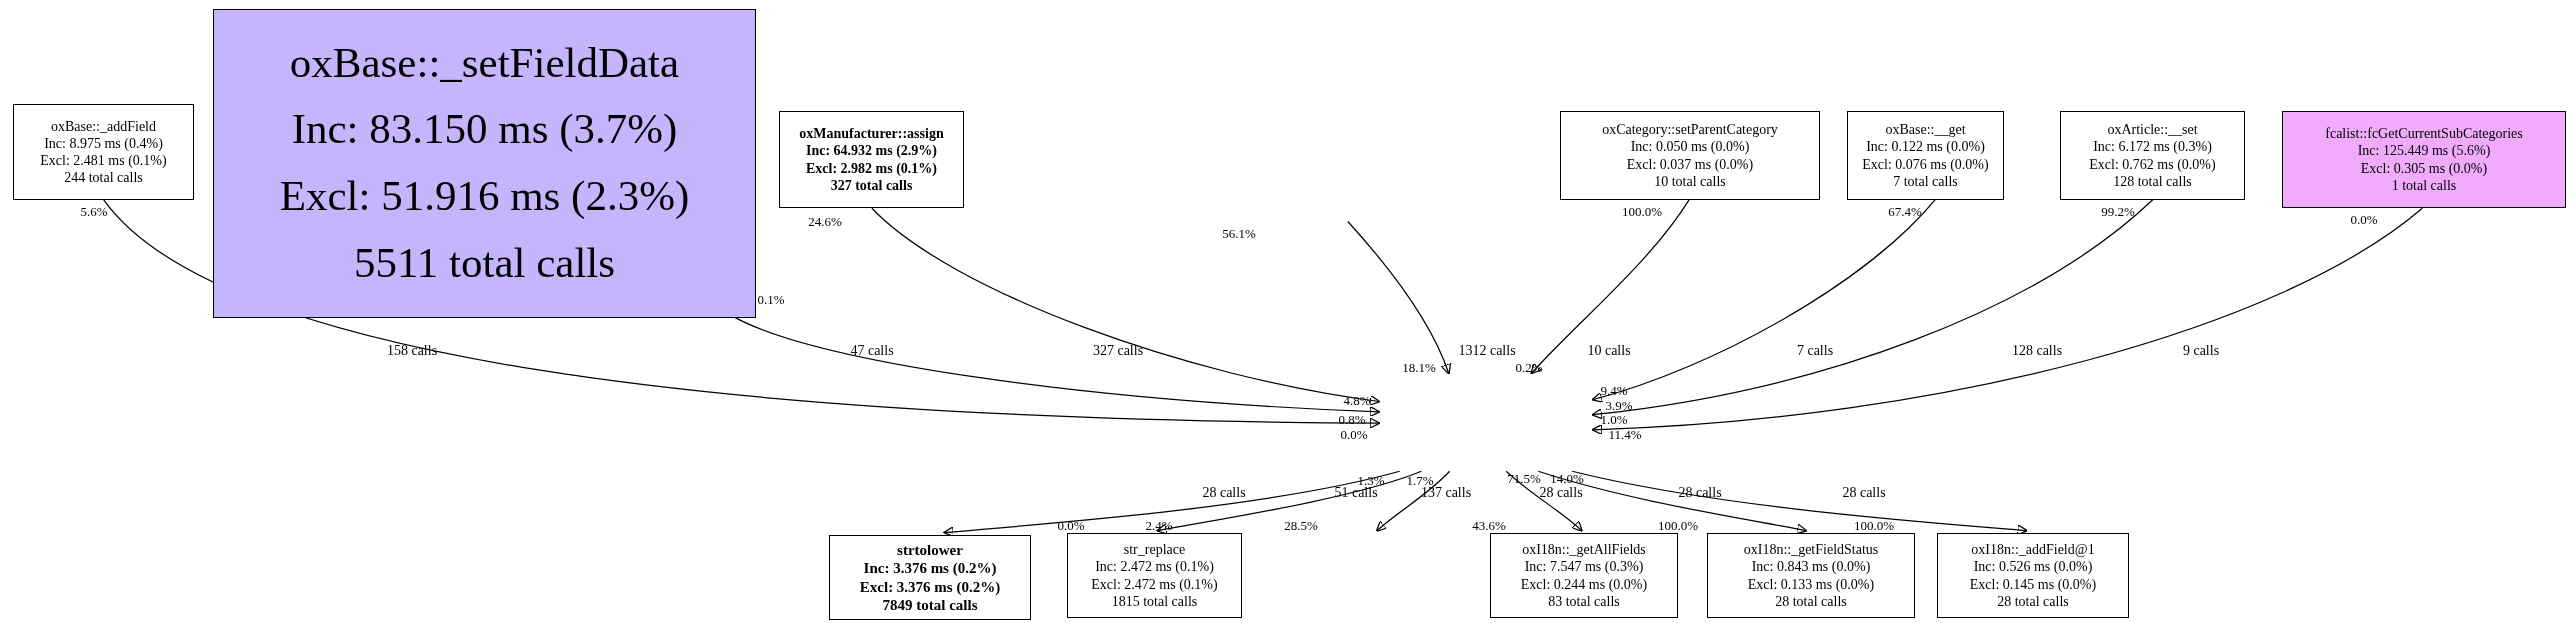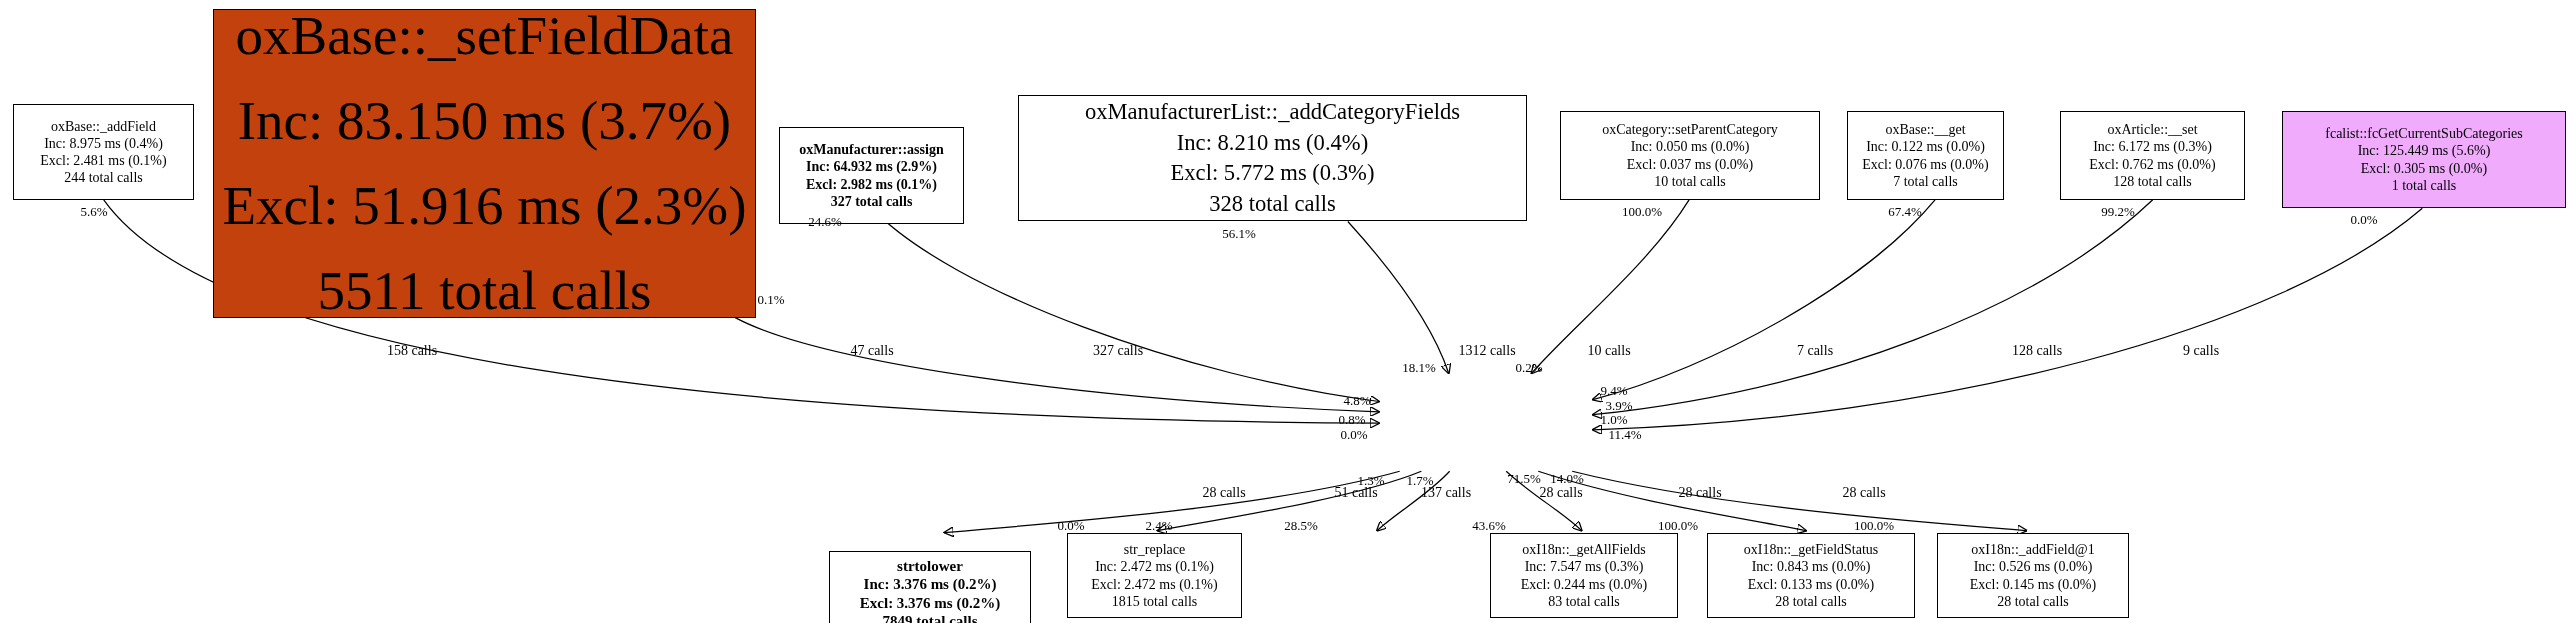--- a/index.html
+++ b/index.html
@@ -17,25 +17,25 @@
     position:absolute;
     box-sizing:border-box;
     border:0.9px solid #000;
     background:#fff;
     display:flex;flex-direction:column;
     align-items:center;justify-content:center;
     text-align:center;
     font-size:14px;line-height:1.22;
     white-space:nowrap;
   }
-  .node.bold{font-weight:bold;margin-top:16px;}
+  .node.bold{font-weight:bold;}
   .node.hot{
-    background:#c2410c;
+    background:#c4b5fd;
     border-width:1.9px;
-    font-size:55px;line-height:1.55;
+    font-size:43px;line-height:1.55;
   }
   .node.big{font-size:22.6px;line-height:1.35;}
   .node.sel{background:#f0abfc;align-items:center;}
   .elabel{
     position:absolute;
     transform:translate(-50%,-50%);
     font-size:14px;
     white-space:nowrap;
   }
   .plabel{
@@ -88,26 +88,20 @@
     <div>5511 total calls</div>
   </div>
 
   <div class="node bold" style="left:779px;top:111px;width:185px;height:97px">
     <div>oxManufacturer::assign</div>
     <div>Inc: 64.932 ms (2.9%)</div>
     <div>Excl: 2.982 ms (0.1%)</div>
     <div>327 total calls</div>
   </div>
 
-  <div class="node big" style="left:1018px;top:95px;width:509px;height:126px">
-    <div>oxManufacturerList::_addCategoryFields</div>
-    <div>Inc: 8.210 ms (0.4%)</div>
-    <div>Excl: 5.772 ms (0.3%)</div>
-    <div>328 total calls</div>
-  </div>
 
   <div class="node" style="left:1560px;top:111px;width:260px;height:89px">
     <div>oxCategory::setParentCategory</div>
     <div>Inc: 0.050 ms (0.0%)</div>
     <div>Excl: 0.037 ms (0.0%)</div>
     <div>10 total calls</div>
   </div>
 
   <div class="node" style="left:1847px;top:111px;width:157px;height:89px">
     <div>oxBase::__get</div>

